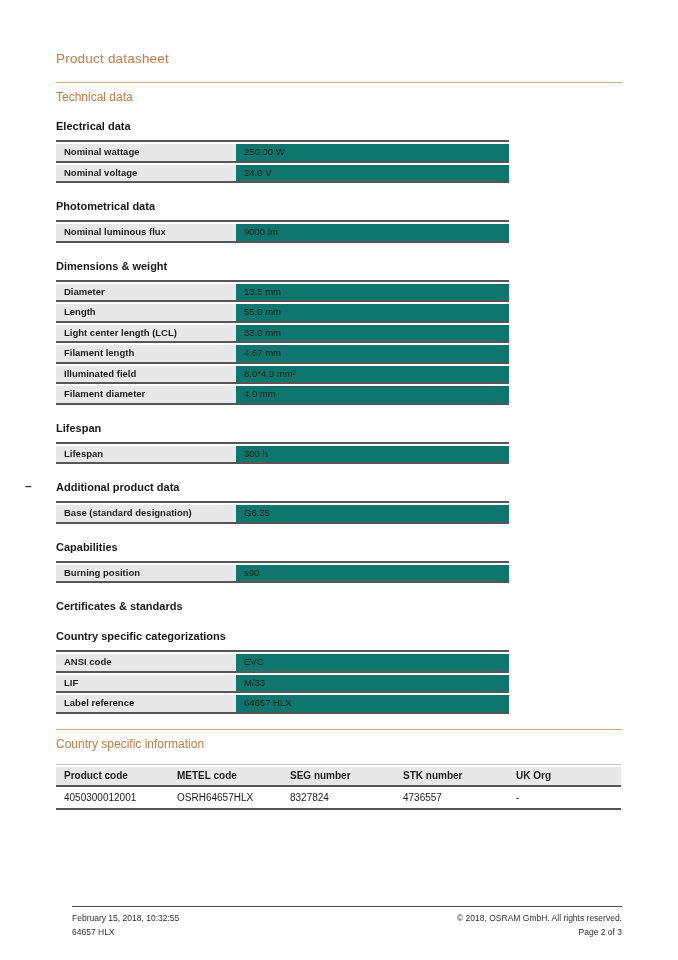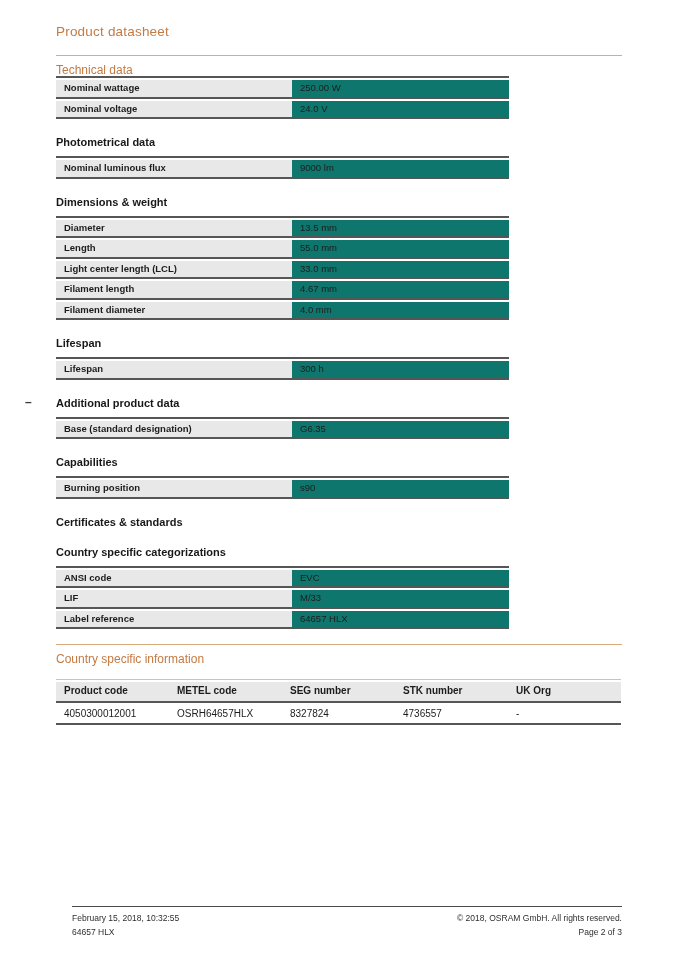--- a/index.html
+++ b/index.html
@@ -1,29 +1,29 @@
 <!DOCTYPE html>
 <html><head>
 <meta charset="utf-8">
 <style>
   html,body{margin:0;padding:0;}
   body{
     width:678px;height:960px;background:#ffffff;position:relative;
     font-family:"Liberation Sans", sans-serif;color:#1c1c1c;overflow:hidden;
   }
-  .page{position:absolute;top:0;left:0;width:678px;height:960px;box-sizing:border-box;padding:24px 56px 0 56px;}
+  .page{position:absolute;top:0;left:0;width:678px;height:960px;box-sizing:border-box;padding:51px 56px 0 56px;}
   .doc-title{font-size:13.5px;line-height:16px;color:#c47a43;letter-spacing:.2px;}
   .rule-orange{border:none;border-top:1px solid #d9ac7c;margin:15px 0 0 0;height:0;}
   .sub-label{font-size:12px;line-height:12px;color:#c47a43;margin-top:8px;}
   .group-heading{font-size:11px;line-height:13px;font-weight:bold;color:#181818;margin:17px 0 7px 0;position:relative;}
   .marker{position:absolute;left:-31px;top:-1px;font-weight:bold;color:#3c3c3c;font-size:12px;}
   
   .kv-table{width:453px;border-top:2px solid #565656;}
   .trow{display:flex;margin-top:2px;border-bottom:2px solid #565656;}
-  .lbl{width:236px;box-sizing:border-box;background:#e8e8e8;font-weight:bold;}
+  .lbl{width:180px;box-sizing:border-box;background:#e8e8e8;font-weight:bold;}
   .lbl,.val{font-size:9.5px;line-height:10.5px;padding:3px 8px;}
   .val{flex:1;background:#0f766e;}
   
   .info-table{width:565px;margin-top:14px;border-top:1px solid #c4c4c4;}
   .info-row{display:flex;margin-top:2px;border-bottom:2px solid #565656;}
   .info-row.header{background:#e8e8e8;}
   .info-row.header .info-cell{font-weight:bold;}
   .info-cell{width:20%;box-sizing:border-box;font-size:10px;line-height:10.5px;padding:4px 8px 4px 8px;}
   
   .footer{position:absolute;left:72px;right:56px;top:906px;border-top:1.5px solid #4c4c4c;padding-top:5px;
@@ -33,20 +33,21 @@
 </head>
 <body>
 
 <div class="page">
 
   <div class="doc-title">Product datasheet</div>
   <hr class="rule-orange">
   <div class="sub-label">Technical data</div>
 
   <div>
+    <div class="group-heading">Electrical data</div>
     <div class="kv-table">
       <div class="trow">
         <div class="lbl">Nominal wattage</div>
         <div class="val">250.00 W</div>
       </div>
       <div class="trow">
         <div class="lbl">Nominal voltage</div>
         <div class="val">24.0 V</div>
       </div>
     </div>
@@ -73,20 +74,24 @@
         <div class="lbl">Length</div>
         <div class="val">55.0 mm</div>
       </div>
       <div class="trow">
         <div class="lbl">Light center length (LCL)</div>
         <div class="val">33.0 mm</div>
       </div>
       <div class="trow">
         <div class="lbl">Filament length</div>
         <div class="val">4.67 mm</div>
+      </div>
+      <div class="trow">
+        <div class="lbl">Illuminated field</div>
+        <div class="val">8.0*4.0 mm²</div>
       </div>
       <div class="trow">
         <div class="lbl">Filament diameter</div>
         <div class="val">4.0 mm</div>
       </div>
     </div>
   </div>
 
   <div>
     <div class="group-heading">Lifespan</div>

